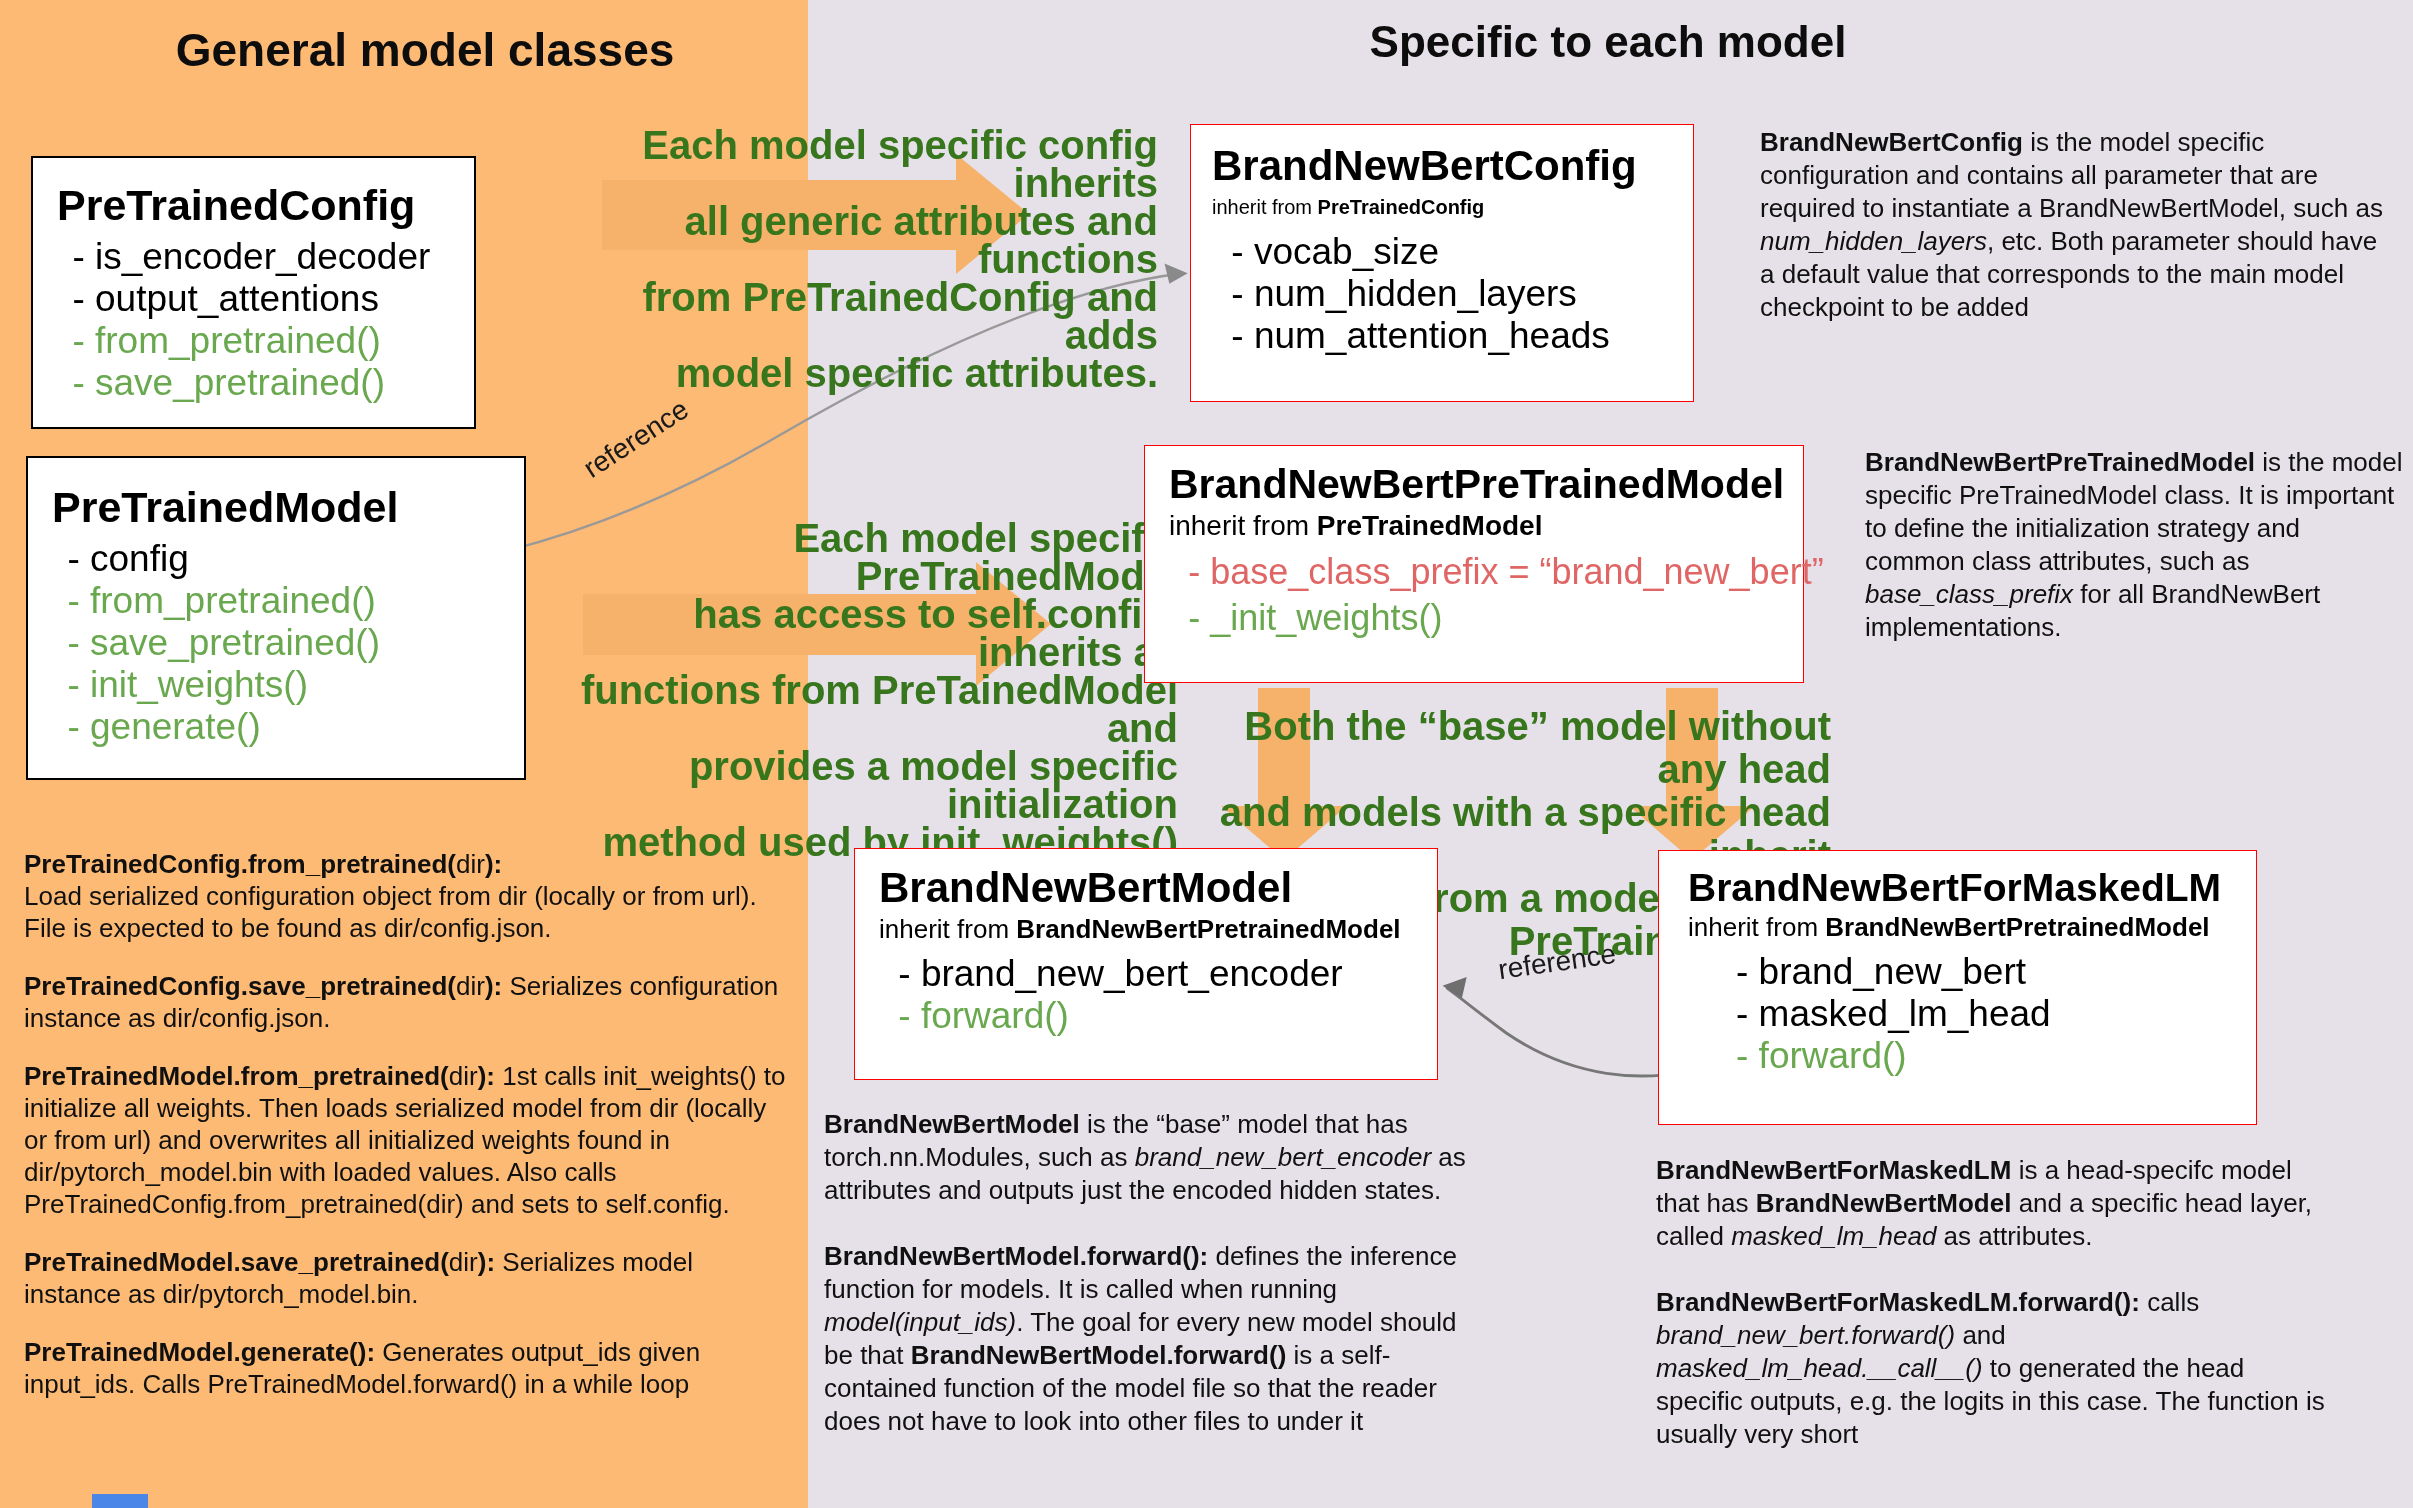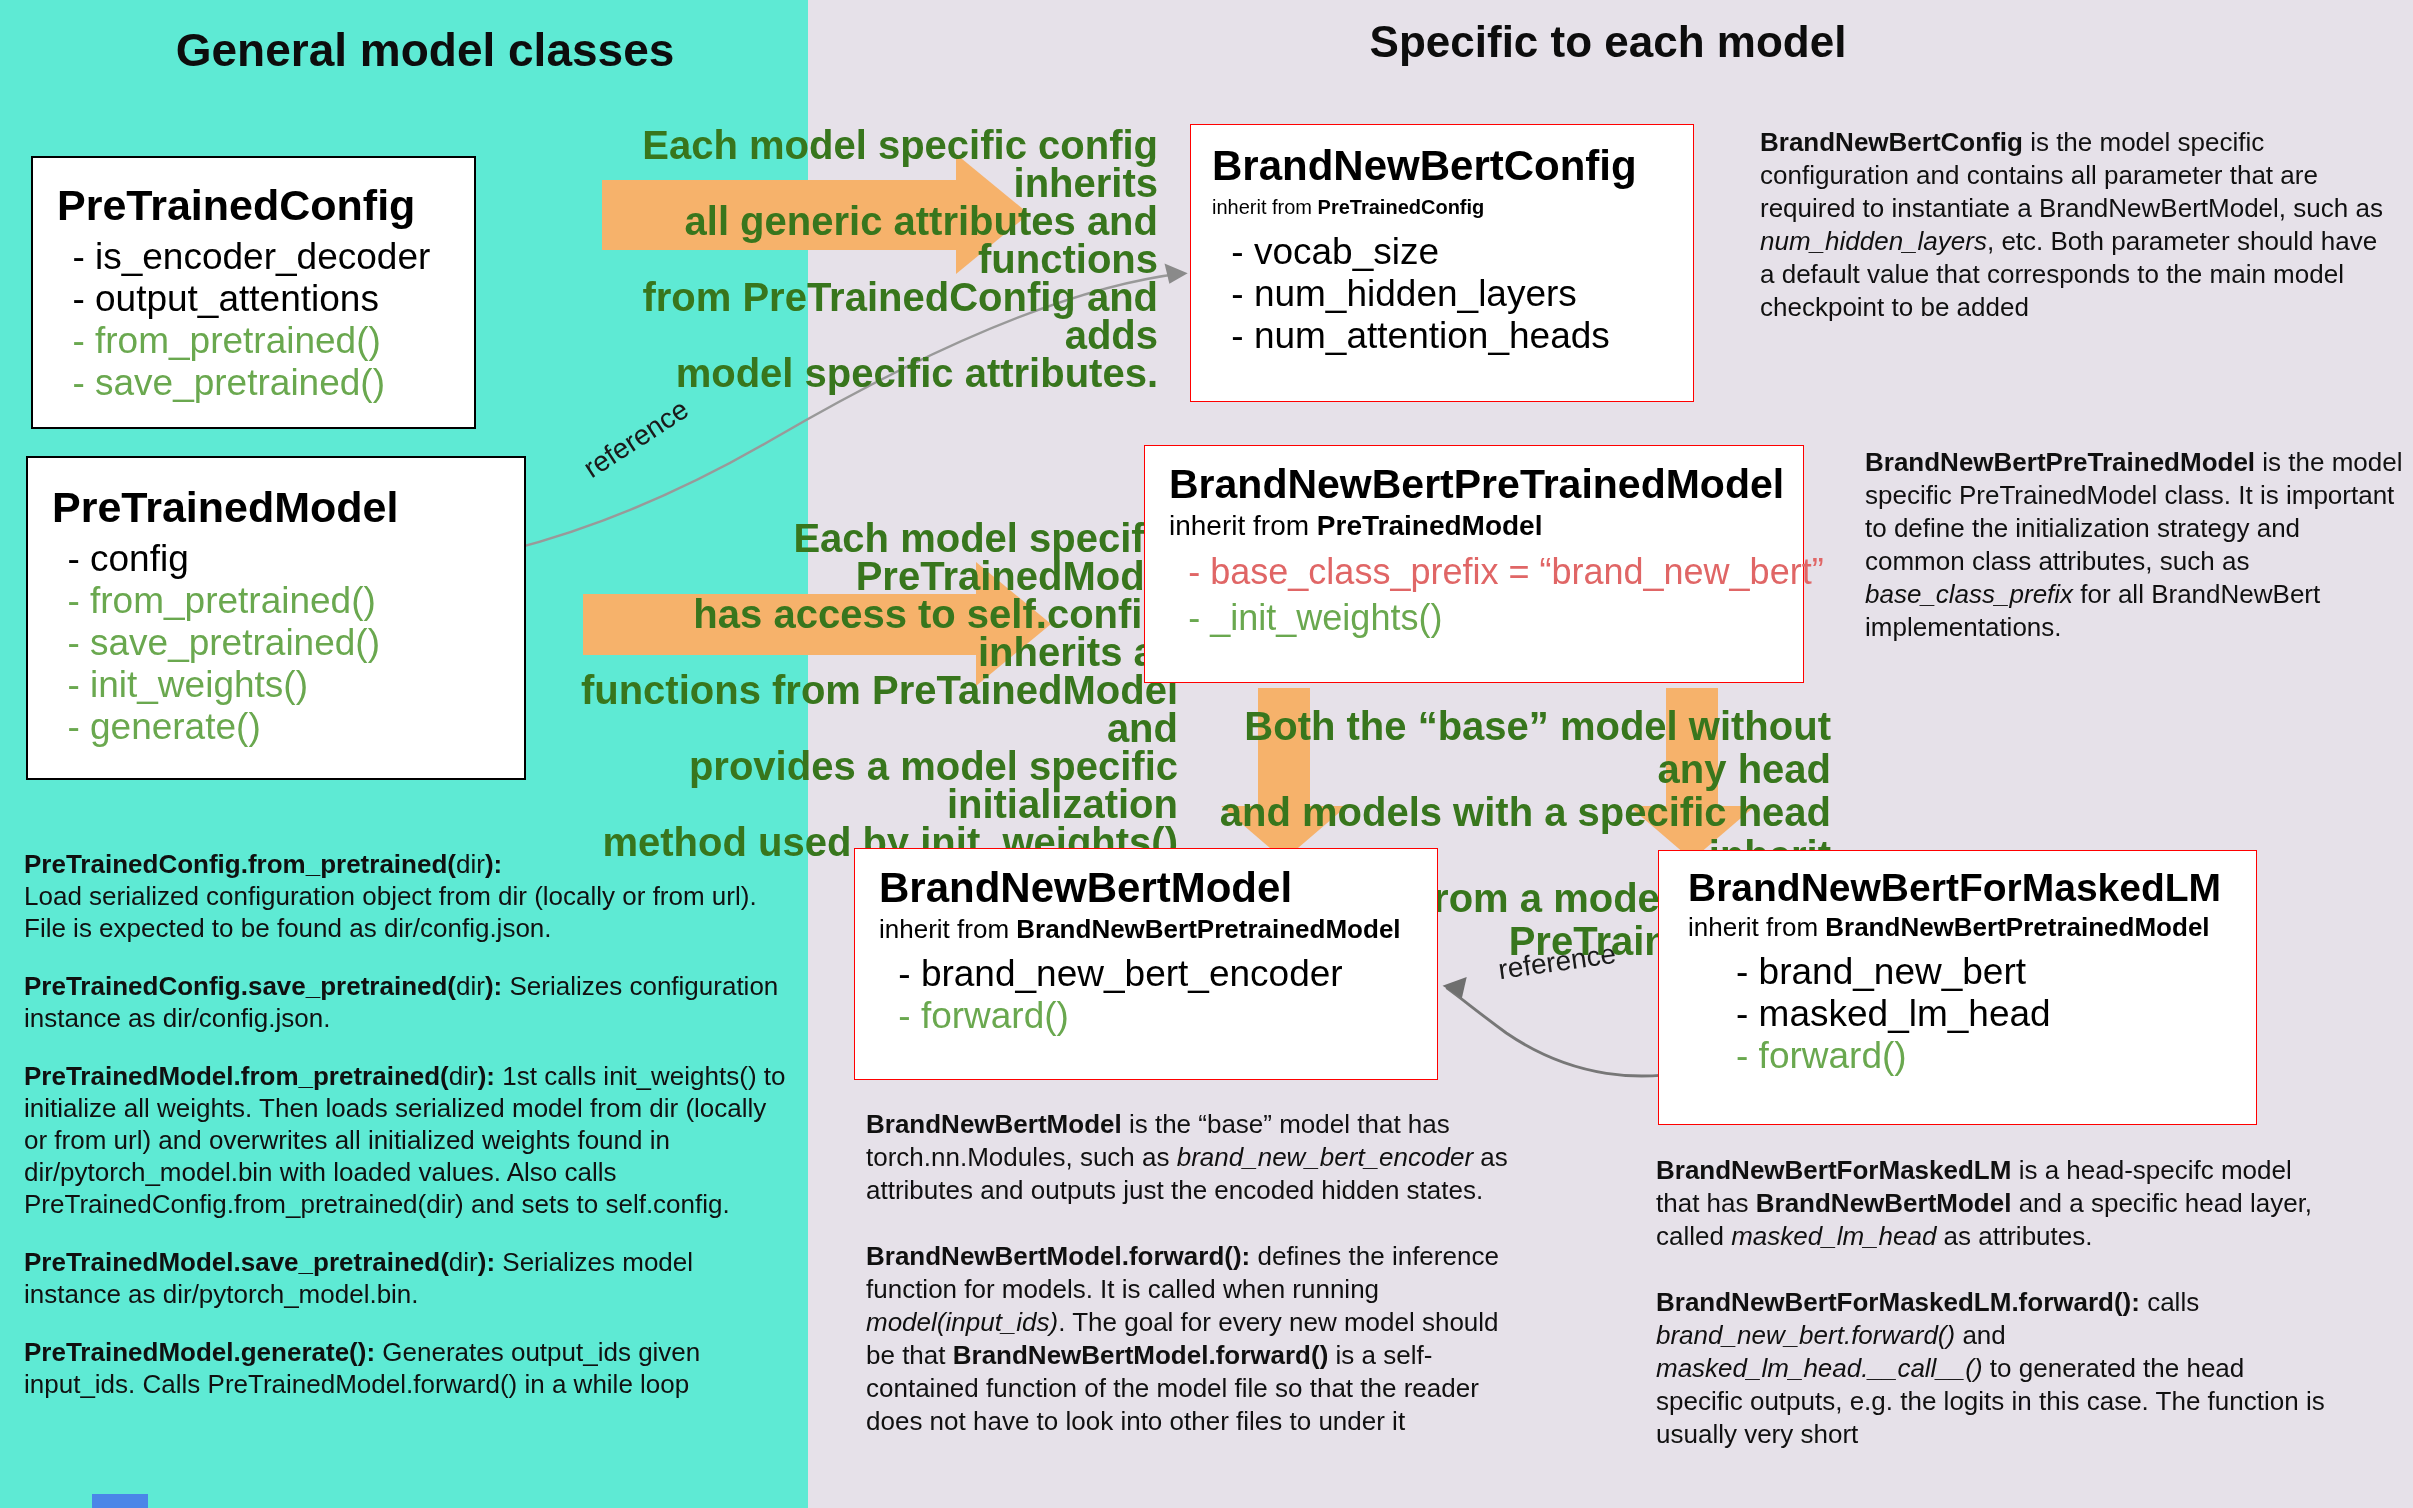--- a/index.html
+++ b/index.html
@@ -1,17 +1,17 @@
 <!DOCTYPE html>
 <html><head>
 <meta charset="utf-8">
 <style>
   html,body{margin:0;padding:0;background:#fff;}
   #canvas{
-    position:relative;width:2414px;height:1508px;background:#5eead4;
+    position:relative;width:2414px;height:1508px;background:#fdba74;
     font-family:"Liberation Sans",sans-serif;color:#111;overflow:hidden;
   }
   .rpanel{position:absolute;left:808px;top:0;width:1606px;height:1508px;background:#e6e1e9;}
   .big-title{position:absolute;font-weight:bold;color:#0d0d0d;text-align:center;}
   #title-left{left:58px;top:23px;width:734px;font-size:46px;}
   #title-right{left:966px;top:17.4px;width:1284px;font-size:44px;}
 
   .cbox{position:absolute;background:#fff;box-sizing:border-box;}
   .cbox.black{border:2.9px solid #000;}
   .cbox.red{border:1.9px solid #ff0000;}
@@ -156,21 +156,21 @@
         <div class="box-item item-g">- forward()</div>
       </div>
   </div>
 
   <div class="desc" style="left:1760px;top:126px;width:632px;">
       <p class="para"><span class="sb ">BrandNewBertConfig</span><span class=""> is the model specific configuration and contains all parameter that are required to instantiate a BrandNewBertModel, such as </span><span class="si">num_hidden_layers</span><span class="">, etc. Both parameter should have a default value that corresponds to the main model checkpoint to be added</span></p>
     </div>
   <div class="desc" style="left:1865px;top:446px;width:541px;">
       <p class="para"><span class="sb ">BrandNewBertPreTrainedModel</span><span class=""> is the model specific PreTrainedModel class. It is important to define the initialization strategy and common class attributes, such as </span><span class="si">base_class_prefix</span><span class=""> for all BrandNewBert implementations.</span></p>
     </div>
-  <div class="desc" style="left:866px;top:1108px;width:666px;">
+  <div class="desc" style="left:824px;top:1108px;width:666px;">
       <p class="para"><span class="sb ">BrandNewBertModel</span><span class=""> is the “base” model that has torch.nn.Modules, such as </span><span class="si">brand_new_bert_encoder</span><span class=""> as attributes and outputs just the encoded hidden states.</span></p>
       <p class="para"><span class="sb ">BrandNewBertModel.forward():</span><span class=""> defines the inference function for models. It is called when running </span><span class="si">model(input_ids)</span><span class="">. The goal for every new model should be that </span><span class="sb ">BrandNewBertModel.forward()</span><span class=""> is a self-contained function of the model file so that the reader does not have to look into other files to under it</span></p>
     </div>
   <div class="desc" style="left:1656px;top:1154px;width:676px;">
       <p class="para"><span class="sb ">BrandNewBertForMaskedLM</span><span class=""> is a head-specifc model that has </span><span class="sb ">BrandNewBertModel</span><span class=""> and a specific head layer, called </span><span class="si">masked_lm_head</span><span class=""> as attributes.</span></p>
       <p class="para"><span class="sb ">BrandNewBertForMaskedLM.forward():</span><span class=""> calls </span><span class="si">brand_new_bert.forward()</span><span class=""> and </span><span class="si">masked_lm_head.__call__()</span><span class=""> to generated the head specific outputs, e.g. the logits in this case. The function is usually very short</span></p>
     </div>
   <div id="left-notes" class="desc" style="left:24px;top:848px;width:768px;">
       <p class="para"><span class="sb ">PreTrainedConfig.from_pretrained(</span><span class="">dir</span><span class="sb ">):</span><br><span class="">Load serialized configuration object from dir (locally or from url). File is expected to be found as dir/config.json.</span></p>
       <p class="para"><span class="sb ">PreTrainedConfig.save_pretrained(</span><span class="">dir</span><span class="sb ">):</span><span class=""> Serializes configuration instance as dir/config.json.</span></p>

